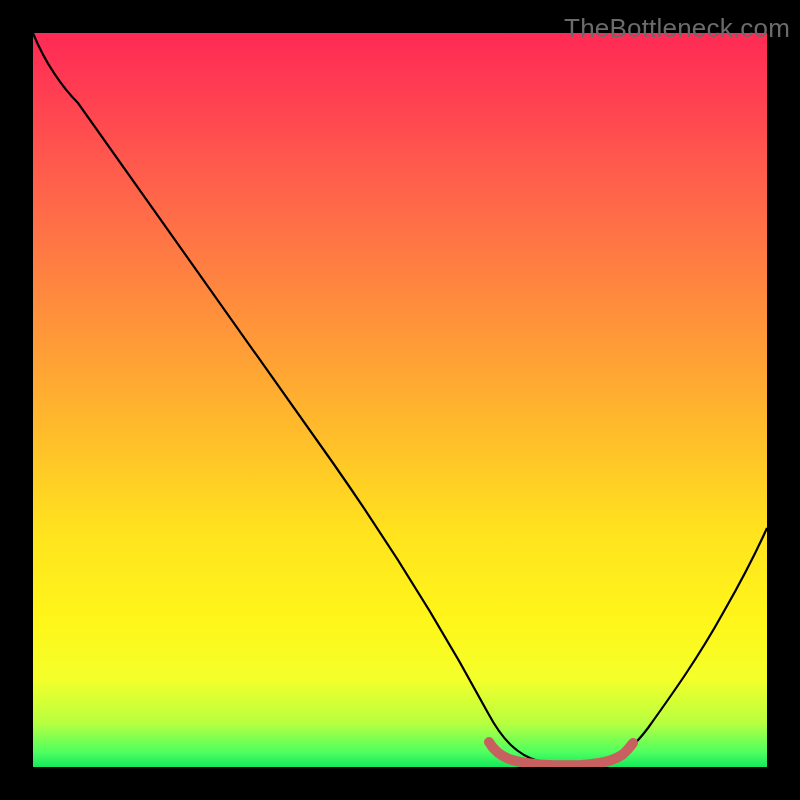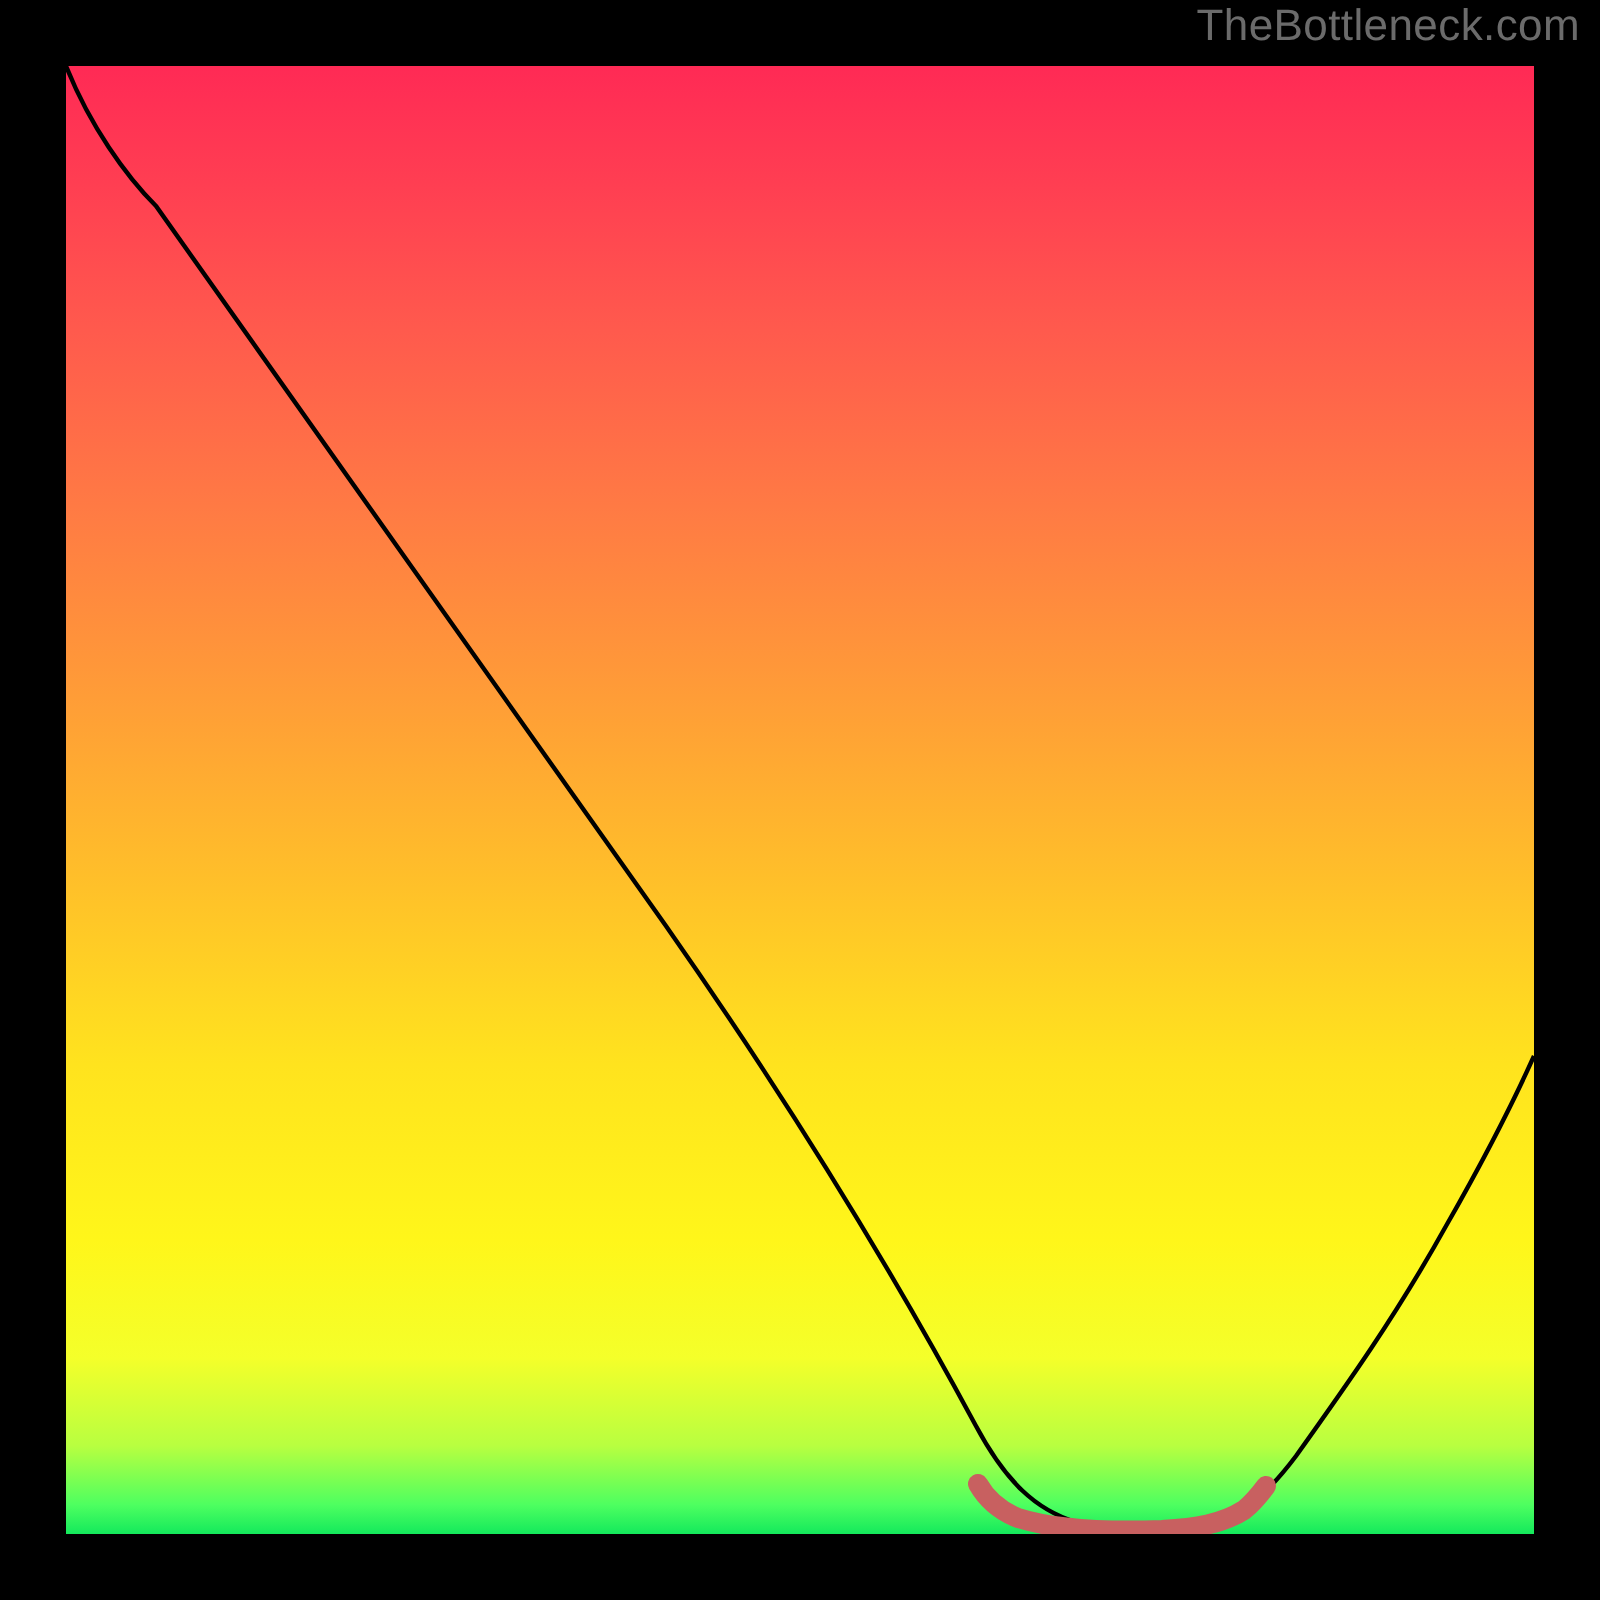--- a/index.html
+++ b/index.html
@@ -39,24 +39,24 @@
       #ffe31e 68%,
       #fff61a 80%,
       #f4ff2a 88%,
       #b8ff40 94%,
       #4eff60 98%,
       #14e95c 100%
     );
   }
   .watermark {
     position: absolute;
-    top: 0;
+    top: 13px;
     right: 10px;
     color: #6b6b6b;
-    font-size: 22px;
+    font-size: 26px;
     font-weight: 500;
     letter-spacing: 0.2px;
   }
   svg.curves {
     position: absolute;
     inset: 0;
     width: 100%;
     height: 100%;
   }
 </style>

